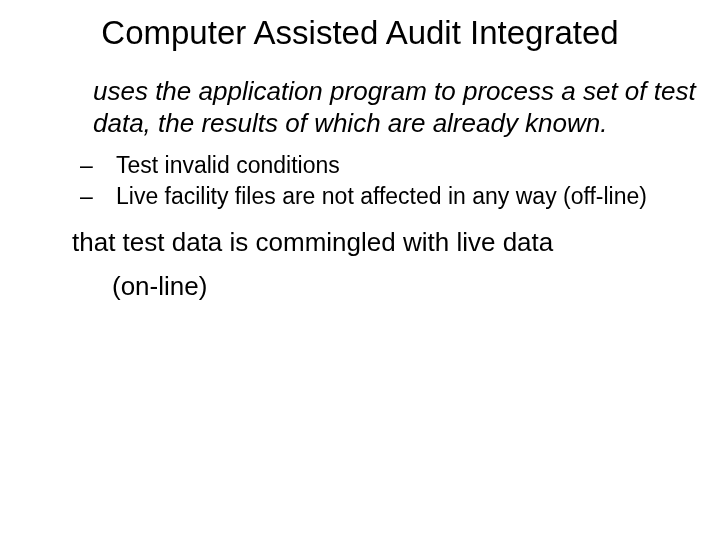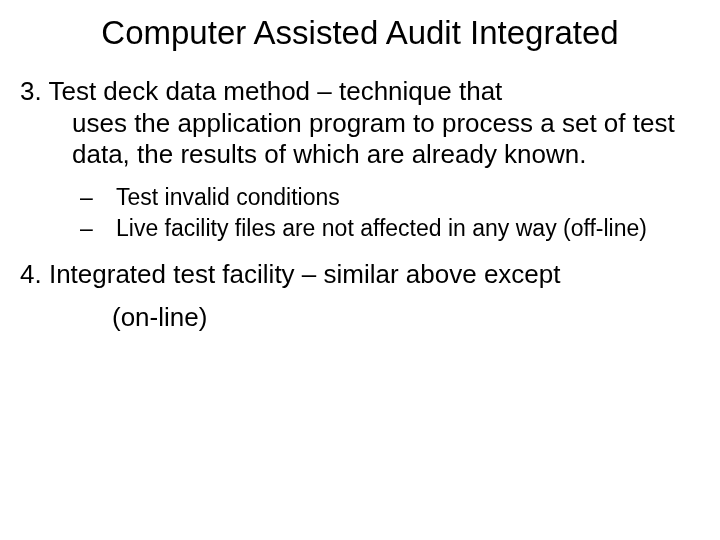--- a/index.html
+++ b/index.html
@@ -19,21 +19,22 @@
       margin-bottom: 24px;
       padding: 0 60px;
     }
     .item {
       font-size: 26px;
       line-height: 1.22;
       margin-bottom: 12px;
     }
     .item .body {
       display: block;
-      margin-left: 52px;
+      margin-left: 73px;
+      font-style: italic;
     }
     .item .firstline {
       display: block;
     }
     .sublist {
       margin-left: 56px;
       margin-top: 10px;
       margin-bottom: 16px;
     }
     .subitem {
@@ -59,37 +60,30 @@
       font-size: 26px;
       line-height: 1.22;
     }
   </style>
 </head>
 <body>
 
 <div class="title">Computer Assisted Audit Integrated</div>
 
 <div class="item">
-  <span class="firstline">
-    <span>3.</span>
-    <span>Test deck data method  – technique that</span>
-  </span>
   <span class="body">uses the application program to process a set of test data, the results of which are already known.</span>
 </div>
 
 <div class="sublist">
   <div class="subitem">
     <span class="dash">–</span>
     <span class="subtext">Test invalid conditions</span>
   </div>
   <div class="subitem">
     <span class="dash">–</span>
     <span class="subtext">Live facility files are not affected in any way (off-line)</span>
   </div>
 </div>
 
 <div class="item">
-  <span class="firstline">
-    <span>4.</span>
-    <span>Integrated test facility – similar above except</span>
-  </span>
+  <span class="item4-body">that test data is commingled with live data</span>
 </div>
 <div class="item4-tail"> (on-line)</div>
 
 </body></html>

